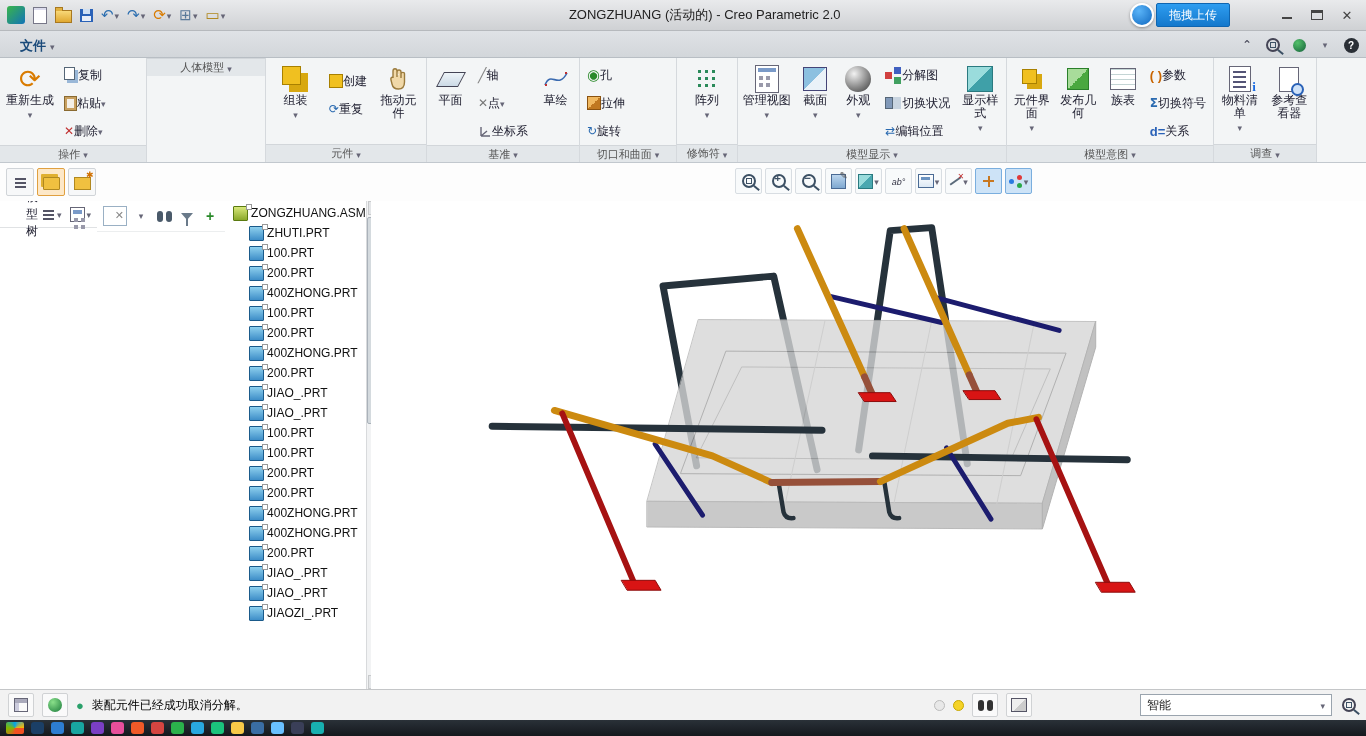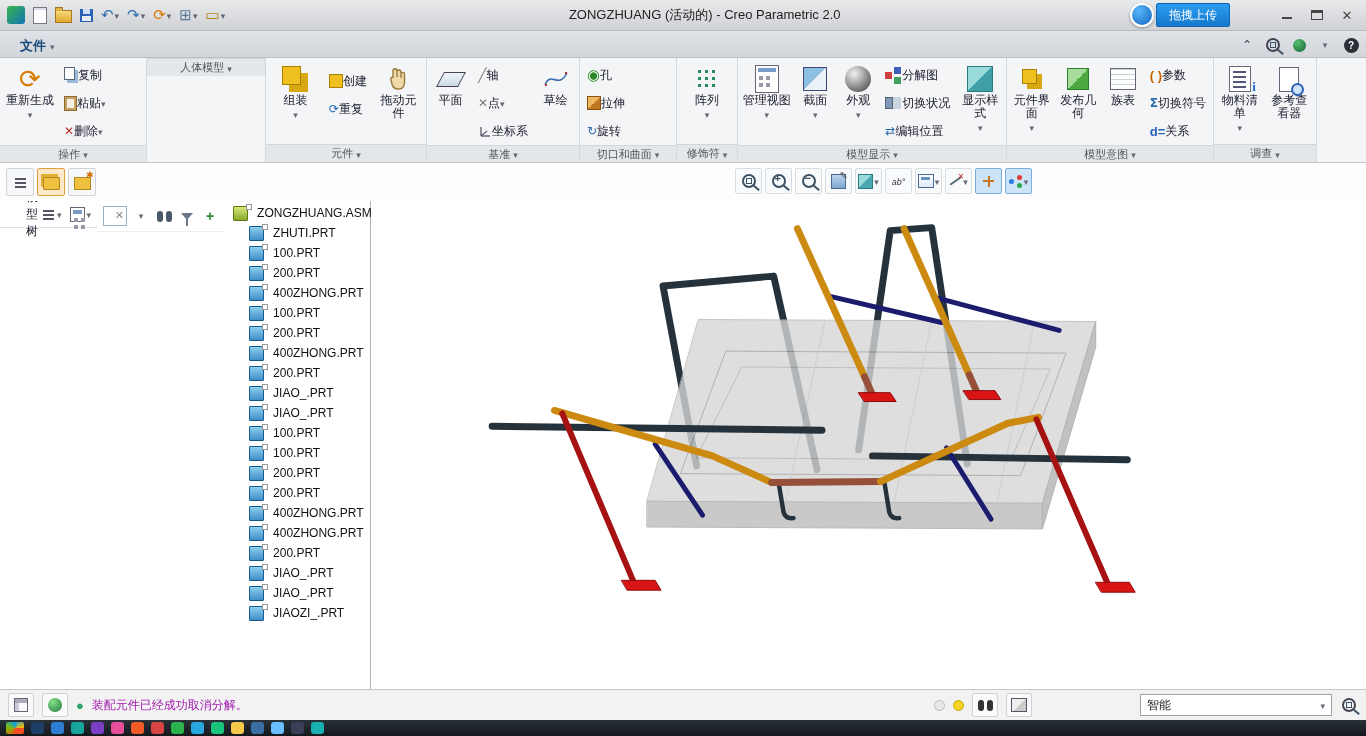--- a/index.html
+++ b/index.html
@@ -135,21 +135,21 @@
   .i-binoc::before,.i-binoc::after{content:"";position:absolute;top:0;width:6px;height:11px;background:#4a5a6a;border-radius:3px;}
   .i-binoc::before{left:0;}
   .i-binoc::after{right:0;}
   .i-binoc.dark::before,.i-binoc.dark::after{background:#333;}
   .i-funnel{width:0;height:0;border-left:6px solid transparent;border-right:6px solid transparent;border-top:7px solid #6a7a8a;position:relative;}
   .i-funnel::after{content:"";position:absolute;left:-1px;top:-1px;width:2px;height:7px;background:#6a7a8a;}
   .i-plus{color:#2a8a2a;font-weight:bold;font-size:14px;}
 
   .tree-body{flex:1;display:flex;min-height:0;}
   .tree-list{flex:1;overflow:hidden;padding-top:2px;}
-  .tree-row{height:20px;display:flex;align-items:center;gap:6px;padding-left:24px;white-space:nowrap;}
+  .tree-row{height:20px;display:flex;align-items:center;padding-left:24px;white-space:nowrap;}
   .tree-row.lvl0{padding-left:8px;}
   .pt-ic{width:13px;height:13px;position:relative;background:linear-gradient(#8ed0ee,#3e8ec8);border:1px solid #1a5a8a;border-radius:1px;flex:none;}
   .pt-ic.asm{background:linear-gradient(#d8e87a,#8aa82a);border-color:#5a7a10;}
   .pt-ic::after{content:"";position:absolute;right:-5px;top:-3px;width:4px;height:4px;background:#fff;border:1px solid #999;}
   .tree-label{font-size:12px;color:#111;margin-left:3px;}
   .tree-scroll{width:15px;flex:none;background:#f2f3f4;border-left:1px solid #d8dadc;display:flex;flex-direction:column;align-items:center;}
   .sc-arrow{width:13px;height:14px;display:flex;align-items:center;justify-content:center;font-size:8px;color:#667;background:#e4e6e8;border:1px solid #c8cacc;box-sizing:border-box;}
   .sc-thumb{width:13px;height:205px;background:#d4dade;border:1px solid #aab2ba;border-radius:2px;margin-top:2px;}
   .sc-track{flex:1;}
 
@@ -162,21 +162,21 @@
   .brownrod{stroke:var(--c-brown,#96503a);stroke-width:7;fill:none;}
   .redrod{stroke:var(--c-red,#a61212);stroke-width:6;fill:none;}
   .foot{fill:var(--c-foot,#d01010);stroke:#8a0a0a;stroke-width:1;}
 
   
   .statusbar{height:30px;background:#f2f2f2;border-top:1px solid #c4c6c8;display:flex;align-items:center;padding:0 8px;gap:8px;flex:none;}
   .sb-btn{width:24px;height:22px;border:1px solid #d0d2d4;background:#fafafa;border-radius:2px;display:flex;align-items:center;justify-content:center;}
   .sb-globe{width:14px;height:14px;border-radius:50%;background:radial-gradient(circle at 35% 30%,#8ae08a,#1a7a3a);}
   .sb-grid{width:12px;height:12px;border:1px solid #667;box-shadow:inset 0 4px #aab,inset 4px 0 #ccd;}
   .sb-dot{color:#2aa06a;font-size:13px;}
-  .sb-msg{color:#a21caf;text-align:center;}
+  .sb-msg{color:#000000;text-align:center;}
   .sb-spacer{flex:1;}
   .dot{width:9px;height:9px;border-radius:50%;display:inline-block;}
   .dot.gray{background:#e8e8e8;border:1px solid #bbb;}
   .dot.yellow{background:#f5d327;border:1px solid #c8a800;}
   .sb-box{width:14px;height:12px;border:1px solid #556;background:linear-gradient(135deg,#eee 50%,#ccc 50%);}
   .sb-combo{width:178px;height:20px;background:#fff;border:1px solid #9aa4ae;display:flex;align-items:center;justify-content:space-between;padding:0 6px;margin-left:100px;}
 
   
   .taskbar{height:14px;background:linear-gradient(#2a3138,#14181d);display:flex;align-items:flex-start;gap:7px;padding:2px 0 0 6px;flex:none;}
   .tb-start{width:18px;height:12px;background:conic-gradient(from 90deg at 50% 50%,#f25022 90deg,#7fba00 180deg,#00a4ef 270deg,#ffb900 360deg);border-radius:2px;flex:none;}

